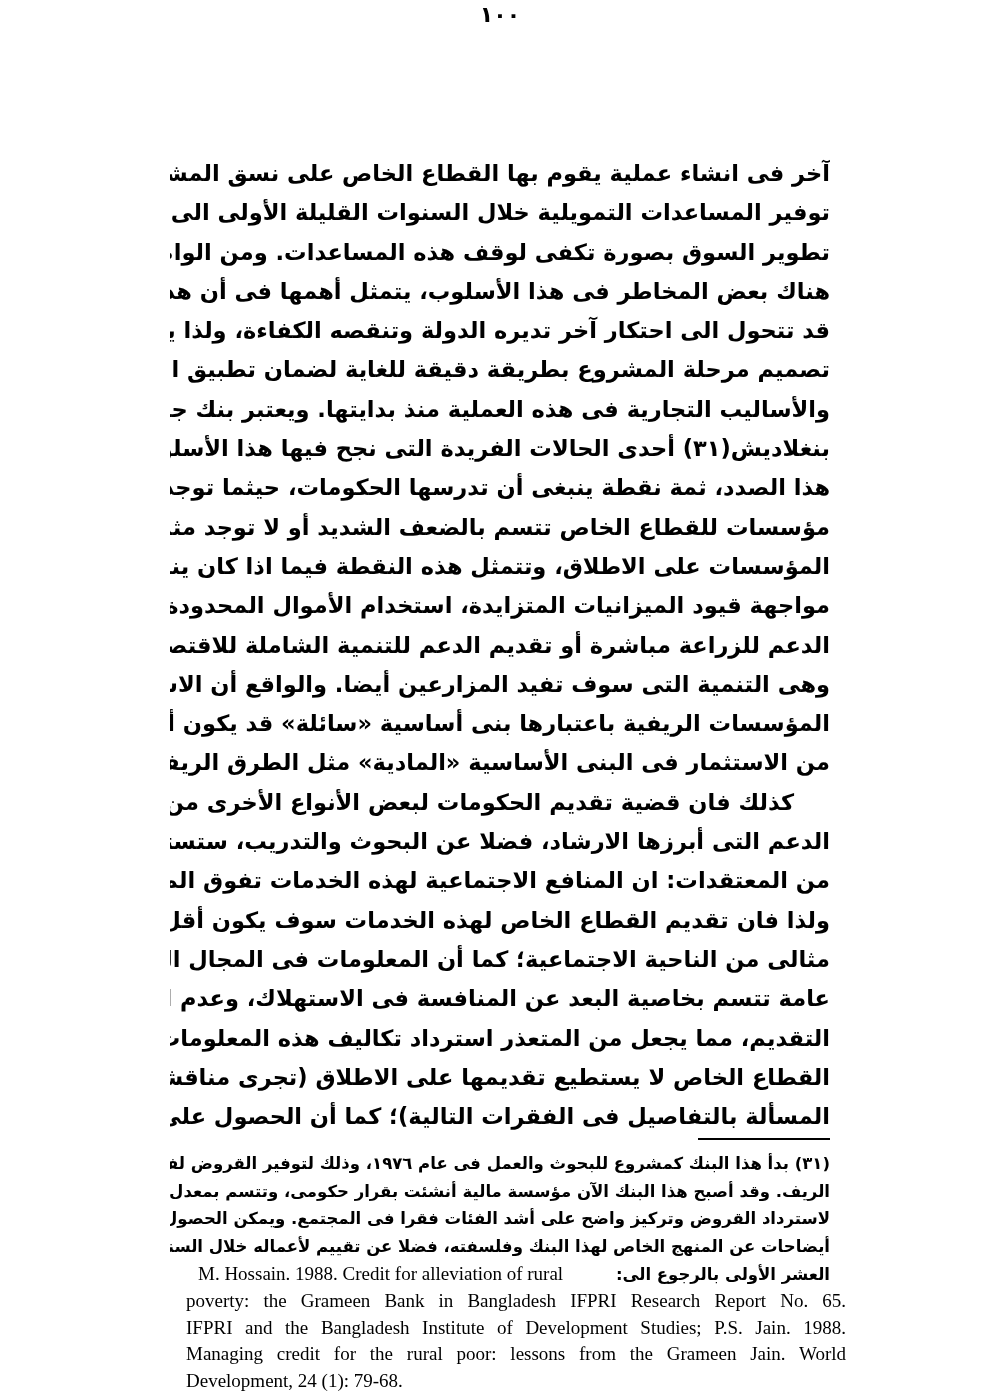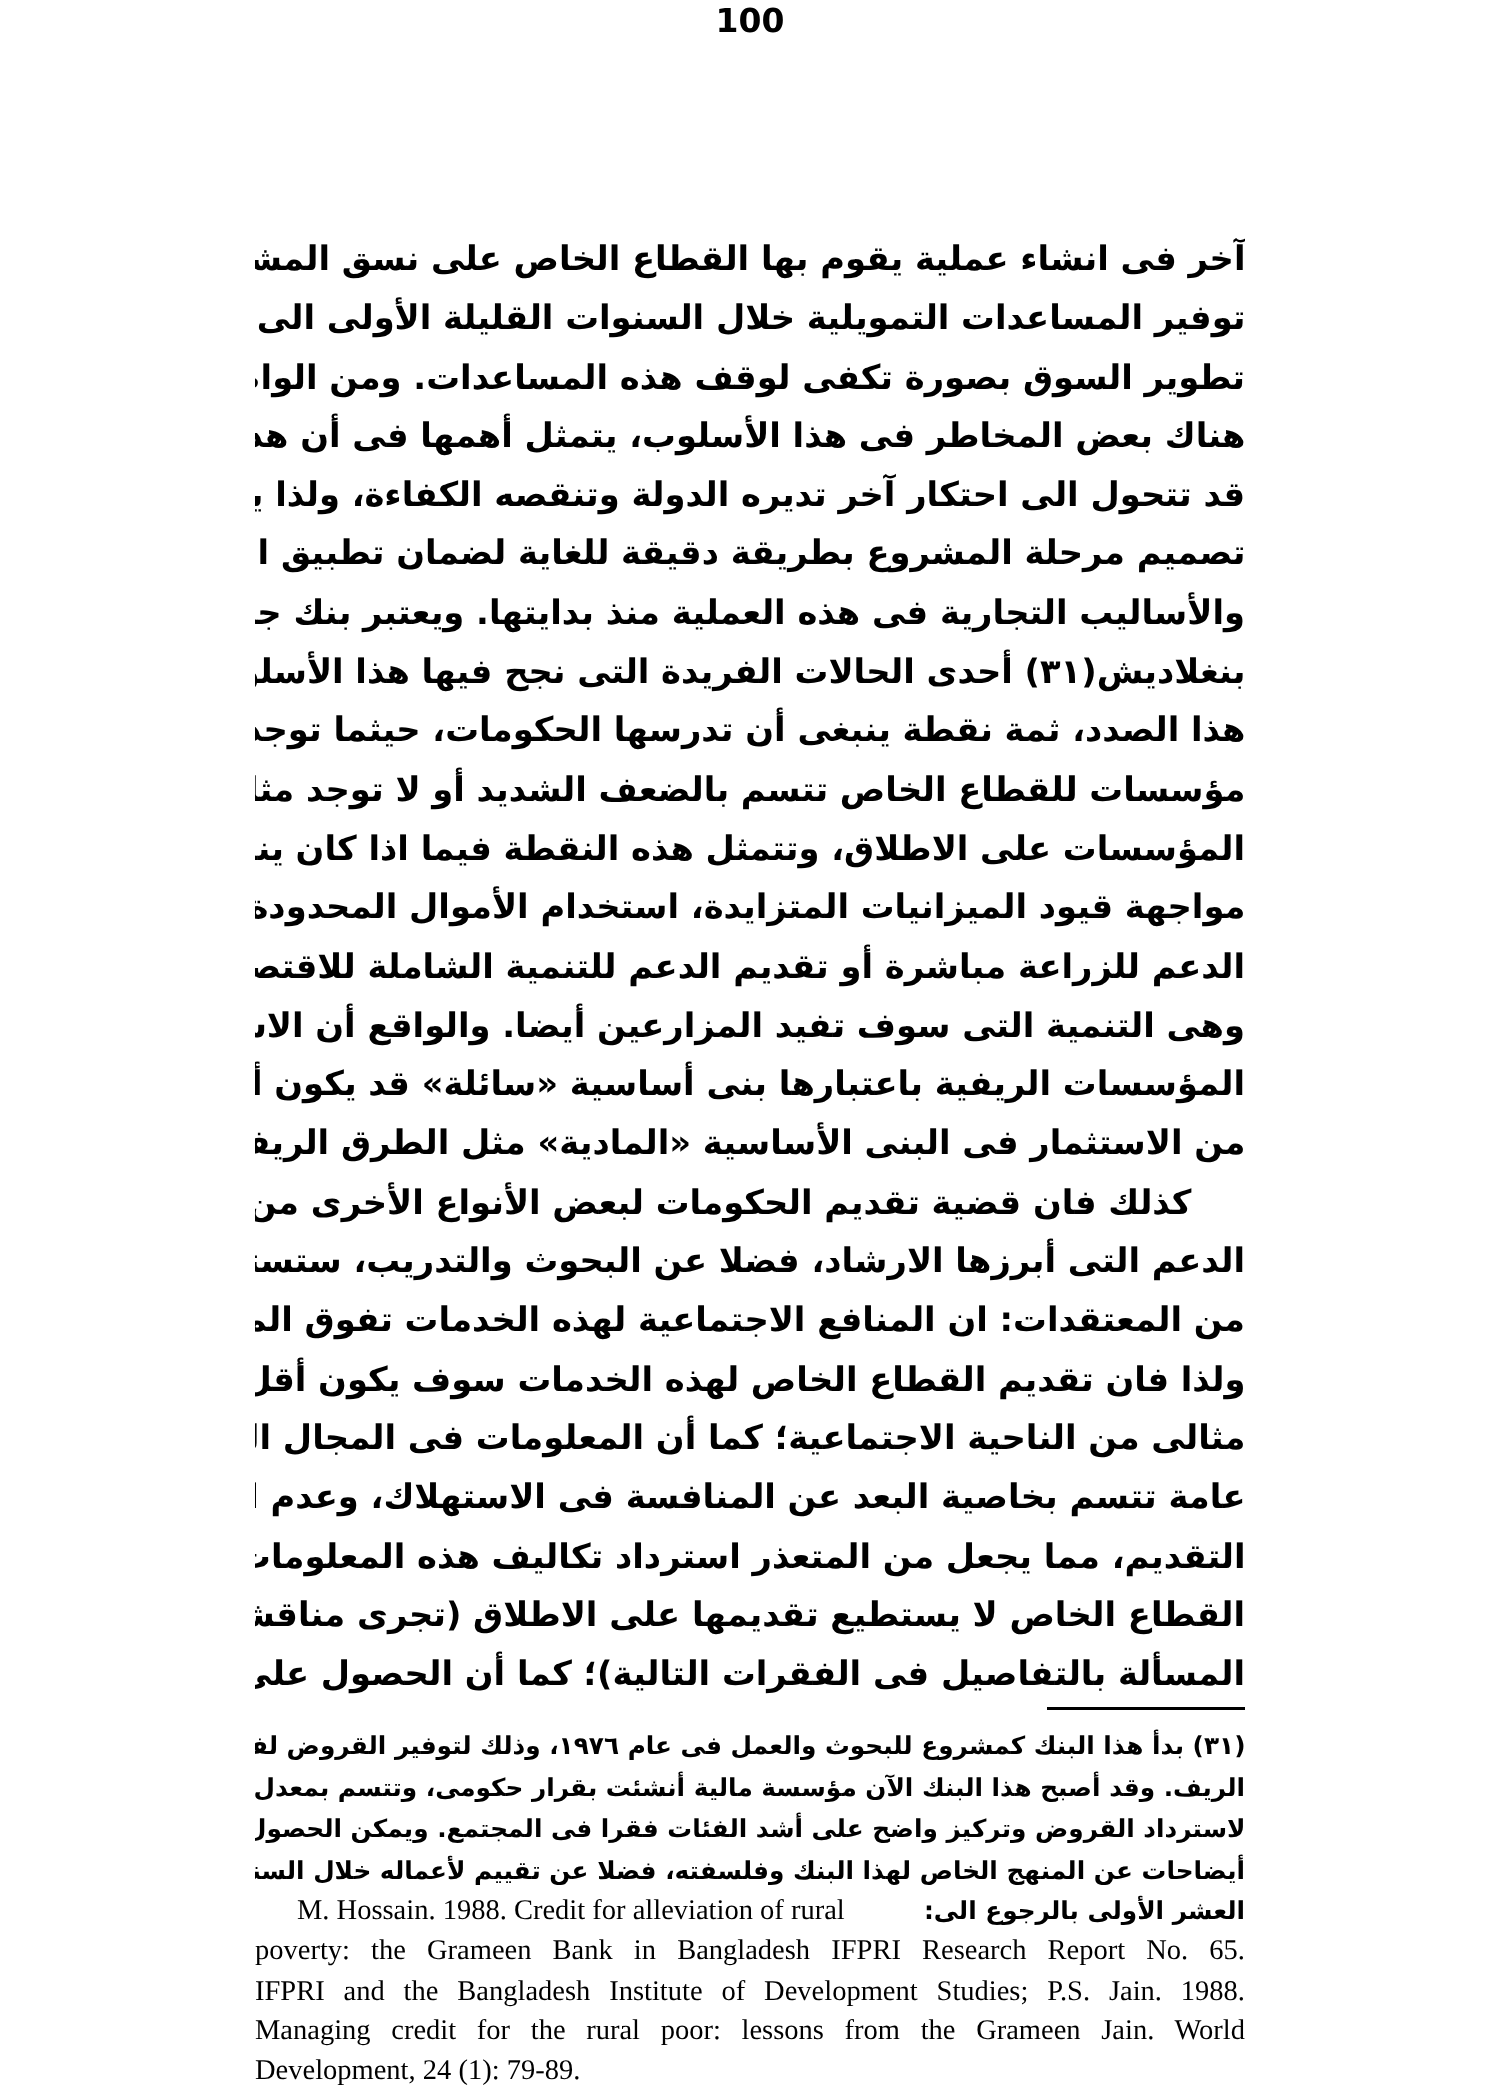--- a/index.html
+++ b/index.html
@@ -28,33 +28,33 @@
   }
   .fn-line {
     display:block; height:27.5px; line-height:27.5px; white-space:nowrap; overflow:hidden;
     text-align:justify; text-align-last:justify;
   }
   .fn-mixed { display:flex; flex-direction:row; justify-content:space-between; align-items:baseline; }
   .fn-latin {
     direction:ltr; font-family:"Liberation Serif", serif; font-weight:normal; font-size:19px;margin-left:28px;
   }
   .fn-en {
-    position:absolute; left:170px; top:1288px; width:660px;
+    position:absolute; left:186px; top:1288px; width:660px;
     font-family:"Liberation Serif", serif; font-size:19px; direction:ltr;
   }
   .en-line {
     display:block; height:26.5px; line-height:26.5px; white-space:nowrap; overflow:hidden;
     text-align:justify; text-align-last:justify;
   }
   .en-line.last { text-align-last:left; }
 </style>
 </head>
 <body>
 
-<div class="page-number">100</div>
+<div class="page-number">١٠٠</div>
 
 <div class="body-text">
   <span class="line">آخر فى انشاء عملية يقوم بها القطاع الخاص على نسق المشروعات، أى</span>
   <span class="line">توفير المساعدات التمويلية خلال السنوات القليلة الأولى الى أن يتم</span>
   <span class="line">تطوير السوق بصورة تكفى لوقف هذه المساعدات. ومن الواضح أن</span>
   <span class="line">هناك بعض المخاطر فى هذا الأسلوب، يتمثل أهمها فى أن هذه العملية</span>
   <span class="line">قد تتحول الى احتكار آخر تديره الدولة وتنقصه الكفاءة، ولذا يتعين</span>
   <span class="line">تصميم مرحلة المشروع بطريقة دقيقة للغاية لضمان تطبيق المبادئ</span>
   <span class="line">والأساليب التجارية فى هذه العملية منذ بدايتها. ويعتبر بنك جرامين فى</span>
   <span class="line">بنغلاديش(٣١) أحدى الحالات الفريدة التى نجح فيها هذا الأسلوب. وفى</span>
@@ -87,14 +87,14 @@
   <div class="fn-line fn-mixed">
     <span>العشر الأولى بالرجوع الى:</span>
     <span class="fn-latin">M. Hossain. 1988. Credit for alleviation of rural</span>
   </div>
 </div>
 
 <div class="fn-en">
   <span class="en-line">poverty: the Grameen Bank in Bangladesh IFPRI  Research Report No. 65.</span>
   <span class="en-line">IFPRI and the Bangladesh Institute of Development Studies; P.S. Jain. 1988.</span>
   <span class="en-line">Managing credit for the rural poor: lessons from the Grameen Jain. World</span>
-  <span class="en-line last">Development, 24 (1): 79-89.</span>
+  <span class="en-line last">Development, 24 (1): 79-68.</span>
 </div>
 
 </body></html>

